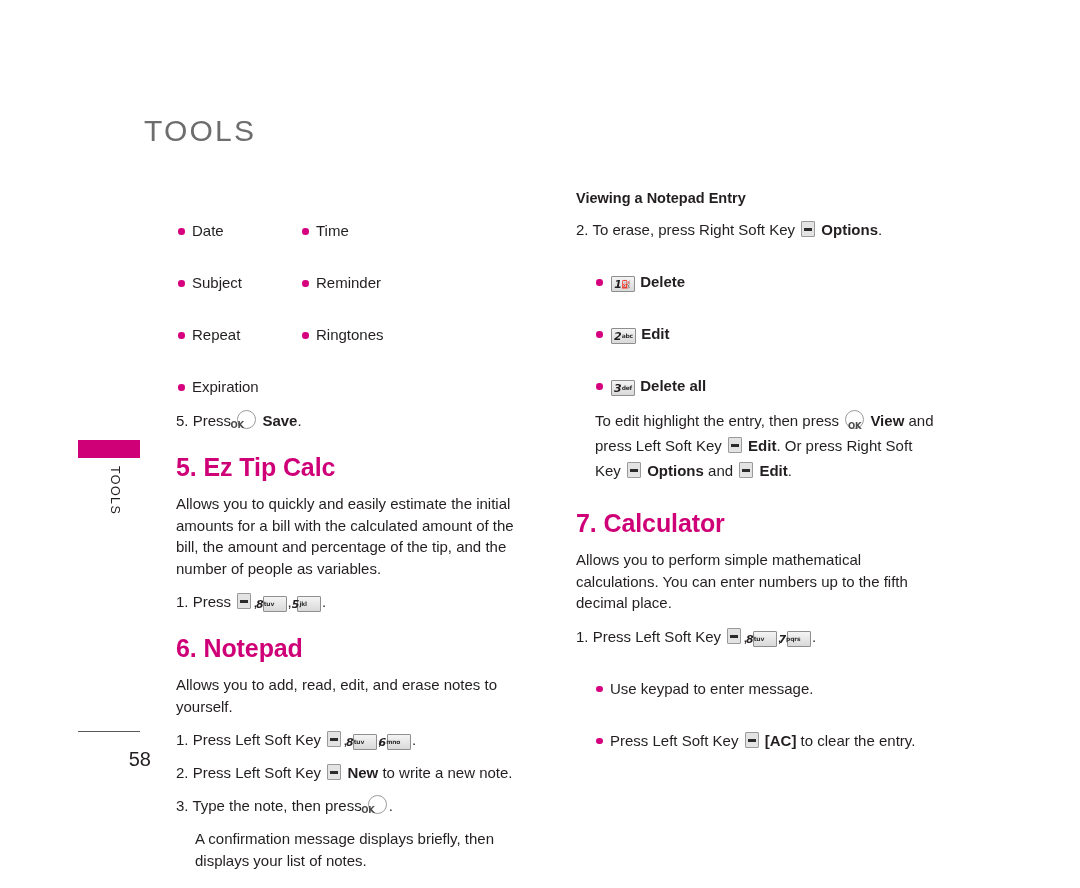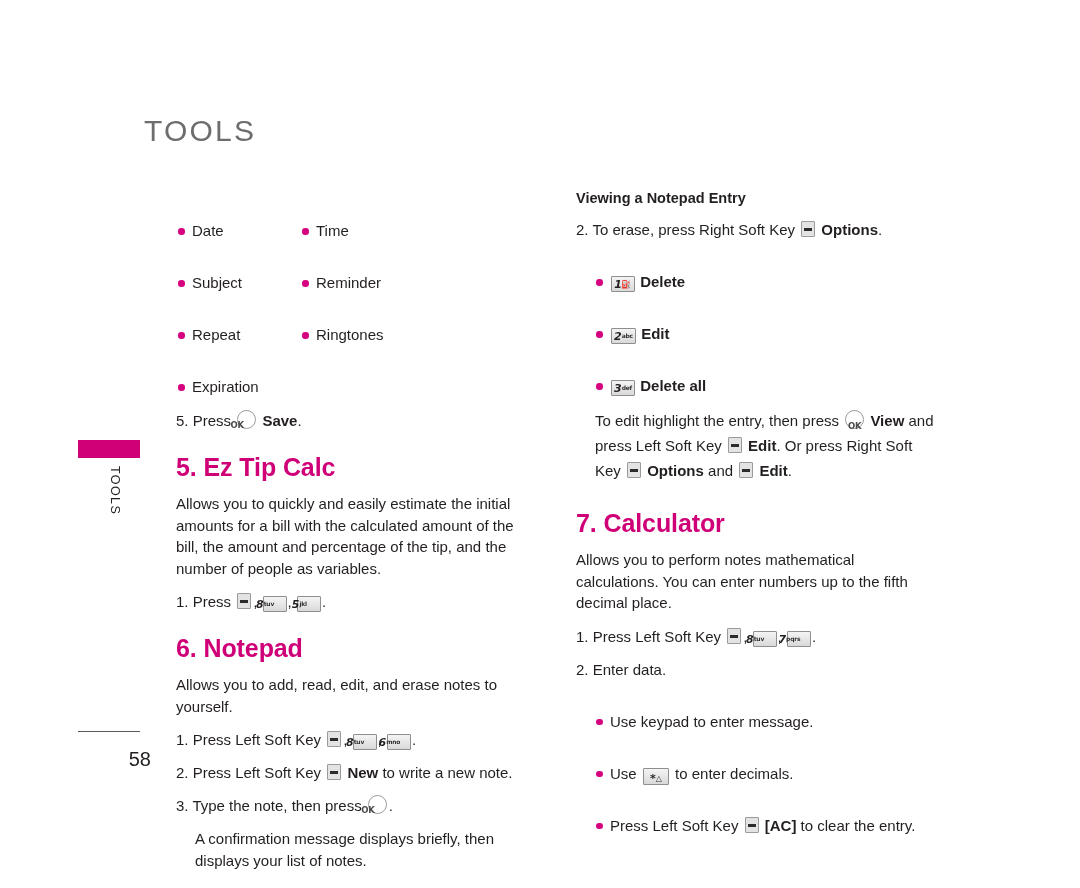--- a/index.html
+++ b/index.html
@@ -337,33 +337,29 @@
     <span>and press Left Soft Key</span>
     <span class="softkey"></span>
     <span class="b">Edit</span><span>. Or press Right Soft Key</span>
     <span class="softkey"></span>
     <span class="b">Options</span>
     <span>and</span>
     <span class="softkey"></span>
     <span class="b">Edit</span><span>.</span></p>
 
   <h2 class="h2" style="margin-top:26px;">7. Calculator</h2>
-  <p class="para">Allows you to perform notes mathematical calculations. You can enter numbers up to the fifth decimal place.</p>
+  <p class="para">Allows you to perform simple mathematical calculations. You can enter numbers up to the fifth decimal place.</p>
 
   <p class="step"><span>1. Press Left Soft Key</span>
     <span class="softkey"></span>,
     <span class="keybox"><span class="kd">8</span><span class="kl">tuv</span></span>,
     <span class="keybox"><span class="kd">7</span><span class="kl">pqrs</span></span><span>.</span></p>
 
-  <p class="step" style="margin-bottom:7px;">2. Enter data.</p>
 
   <ul class="bl tight indent">
     <li>Use keypad to enter message.</li>
-    <li><span>Use</span>
-      <span class="starkey"><span class="sd">*</span><span class="sg">△</span></span>
-      <span>to enter decimals.</span></li>
     <li><span>Press Left Soft Key</span>
       <span class="softkey"></span>
       <span class="b">[AC]</span>
       <span>to clear the entry.</span></li>
   </ul>
 
 </div>
 
 </body></html>

